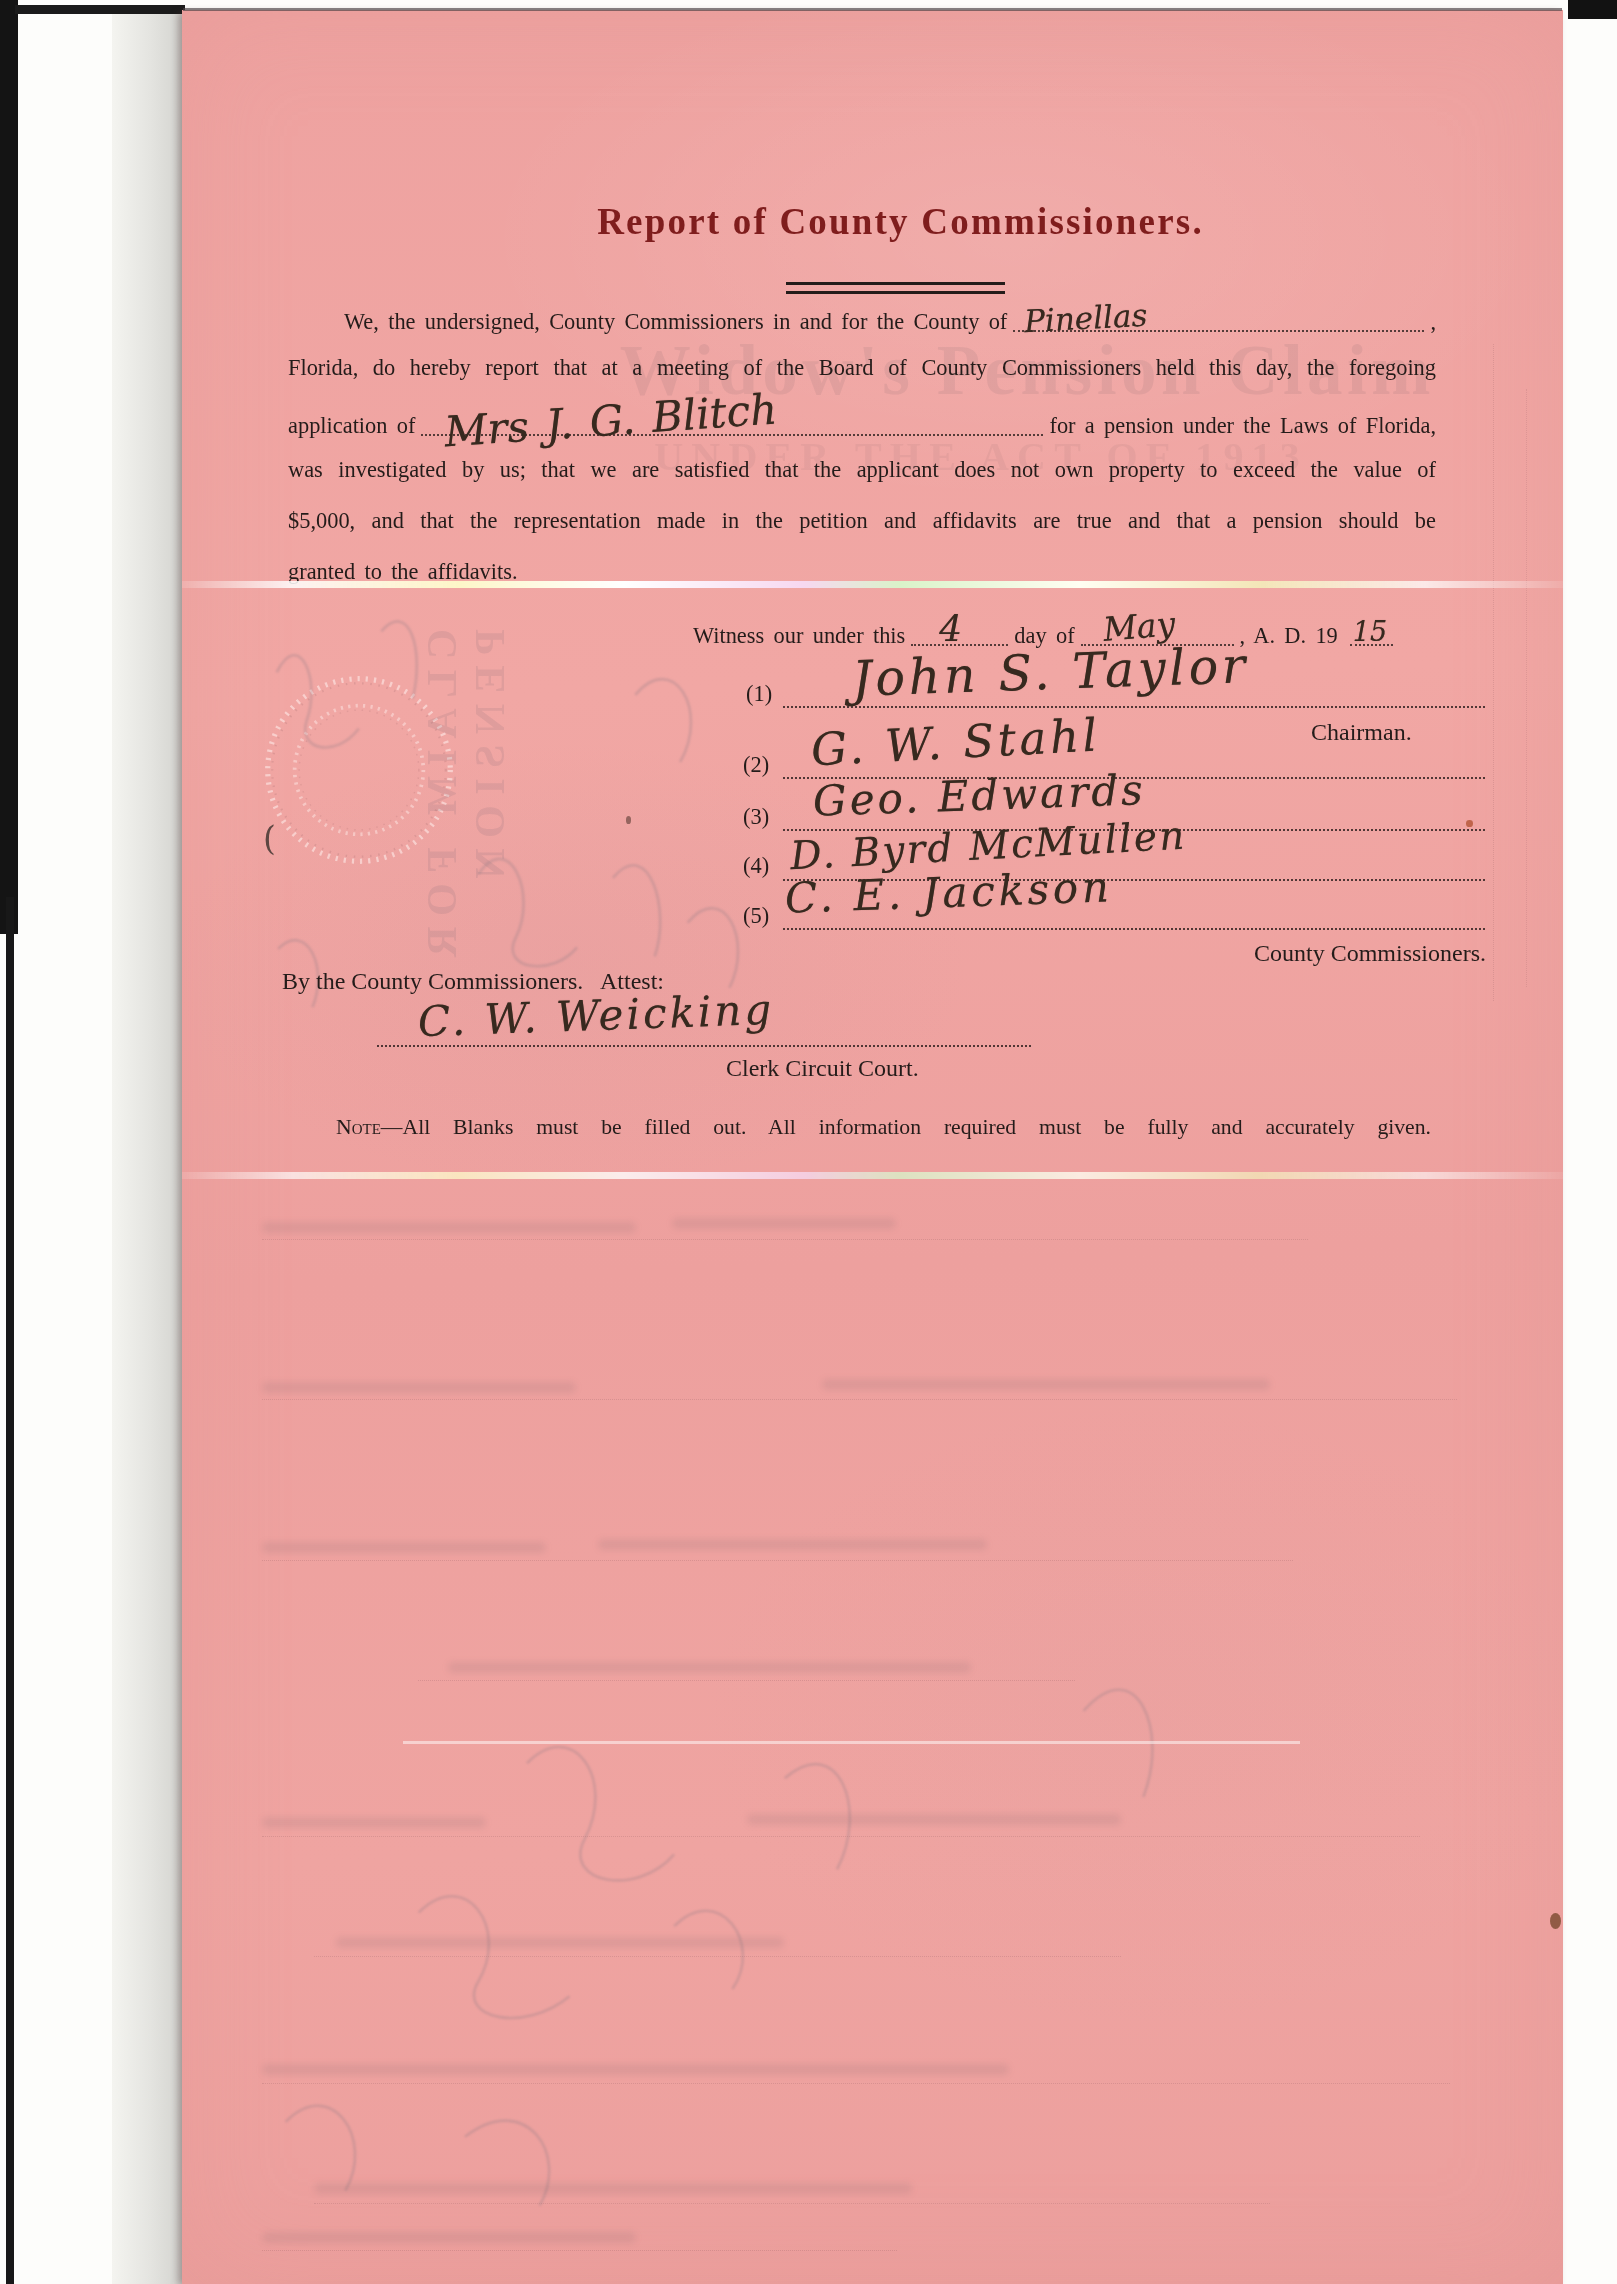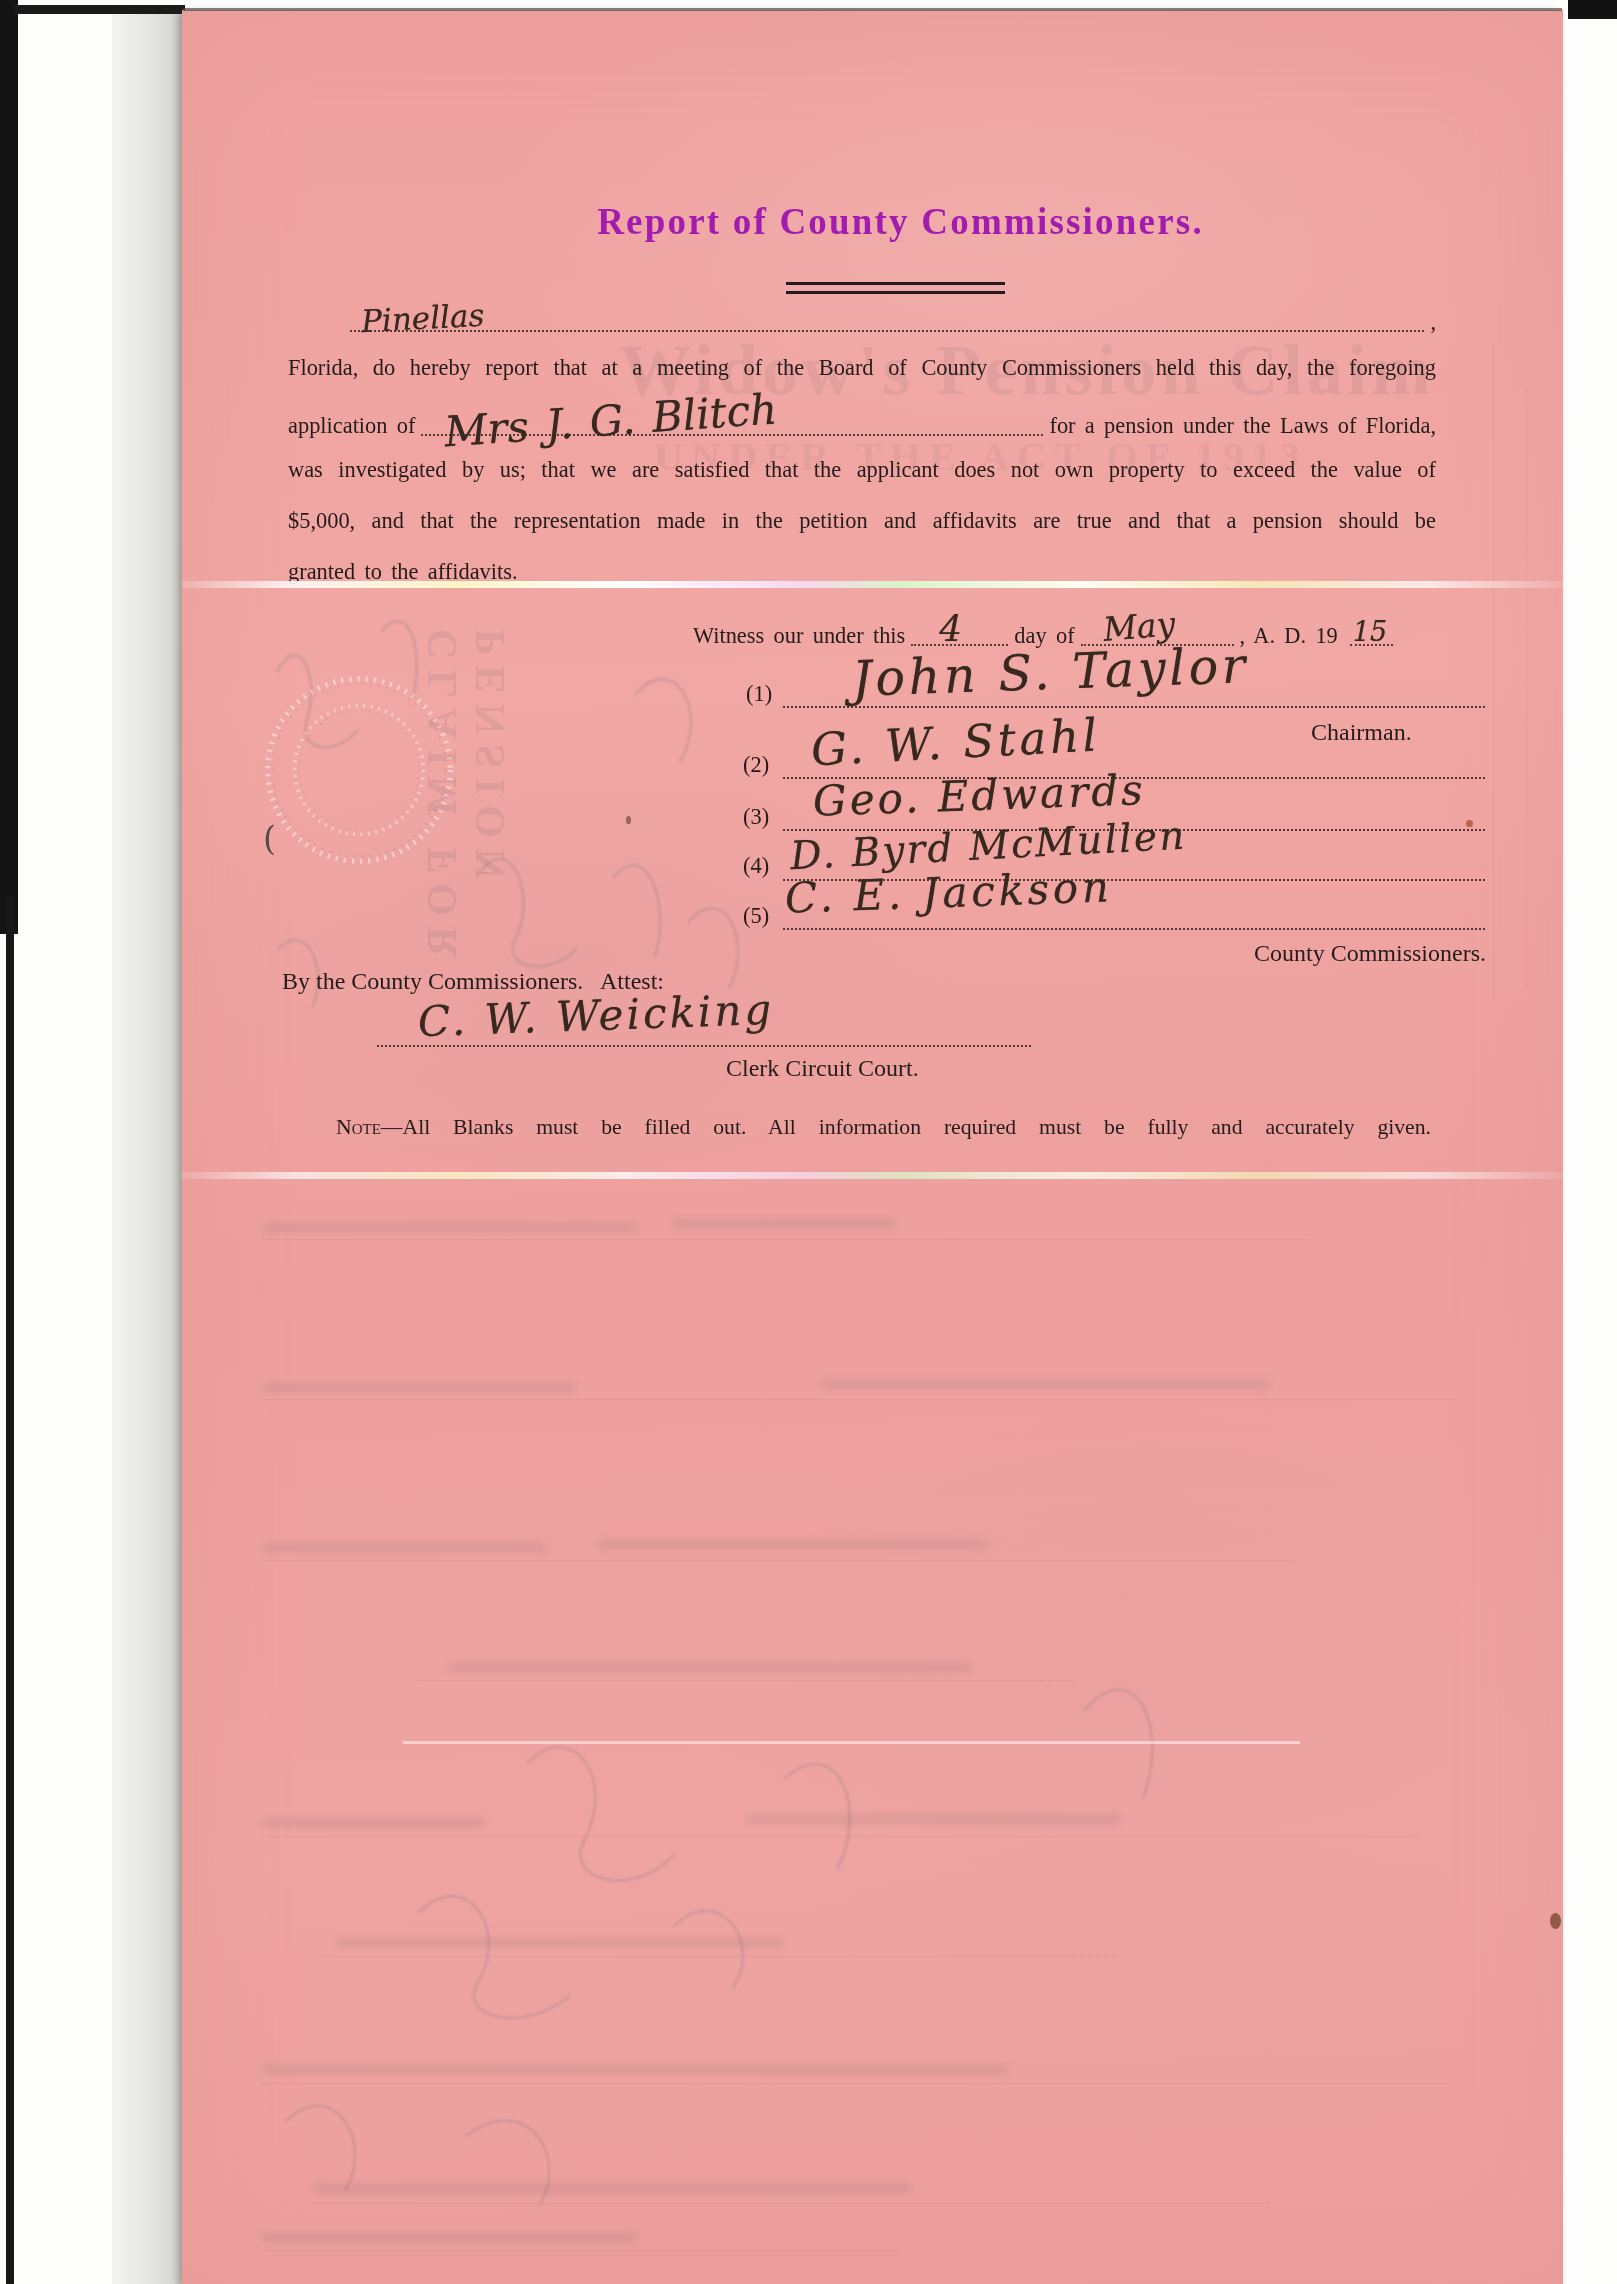--- a/index.html
+++ b/index.html
@@ -17,21 +17,21 @@
   
   .paper{left:182px;top:9.7px;width:1381px;height:2274px;
      background:
        radial-gradient(897px 448px at 60% 10%,rgba(255,255,255,.09),transparent 60%),
        radial-gradient(672px 374px at 28% 42%,rgba(190,140,150,.10),transparent 60%),
        radial-gradient(747px 523px at 70% 75%,rgba(205,150,155,.09),transparent 60%),
        linear-gradient(178deg,#eea2a0,#f1a7a4 30%,#eda09e 55%,#efa4a1 80%,#ec9f9d);
      box-shadow:-3.7px 2.2px 7.5px rgba(70,45,45,.38), inset 0 0 105px rgba(222,146,142,.30);}
   
   .print{font-family:"Liberation Serif",serif;color:#241c1a;font-size:22.4px;word-spacing:3.7px;}
-  .title{font-size:37px;font-weight:bold;letter-spacing:2.2px;text-align:center;color:#a21caf;}
+  .title{font-size:37px;font-weight:bold;letter-spacing:2.2px;text-align:center;color:#7f1d1d;}
   .rule{background:#241c1a;height:3px;}
   .just{text-align:justify;text-align-last:justify;}
   .flexline{display:flex;align-items:flex-end;}
   .fill{flex:1;border-bottom:2.2px dotted rgba(45,32,30,.8);margin:0 6px 3px 6px;position:relative;height:27px;}
   .wfill{border-bottom:2.2px dotted rgba(45,32,30,.8);margin:0 6px 3px 6px;position:relative;height:27px;}
   .nowrap{white-space:nowrap;}
   .script{font-family:"DejaVu Serif",serif;font-style:italic;color:#37291f;
           text-shadow:0 0 0.7px rgba(55,41,31,.6);white-space:nowrap;}
   .sigline{border-bottom:2.2px dotted rgba(40,28,26,.8);height:0;}
   .signum{font-size:22.4px;color:#241c1a;}
@@ -98,20 +98,21 @@
       <path d="M 622 2860 C 702 2798, 762 2882, 722 2952"></path>
     </g>
   </svg>
 
   <div class="abs title" style="left:228px;top:200px;width:1345px;">Report of County Commissioners.</div>
 
   <div class="abs rule" style="left:786px;top:282px;width:219px;"></div>
   <div class="abs rule" style="left:786px;top:291px;width:219px;"></div>
 
   <div class="abs print flexline" style="left:344px;top:303px;width:1092px;">
+    <span class="nowrap">We, the undersigned, County Commissioners in and for the County of</span>
     <span class="fill" style="min-width:224px;">
       <span class="script abs" style="left:10.5px;bottom:-6px;font-size:31px;transform:rotate(-3deg);">Pinellas</span>
     </span>
     <span>,</span>
   </div>
 
   <div class="abs print just" style="left:288px;top:355px;width:1148px;">Florida, do hereby report that at a meeting of the Board of County Commissioners held this day, the foregoing</div>
 
   <div class="abs print flexline" style="left:288px;top:407px;width:1148px;">
     <span class="nowrap">application of</span>

